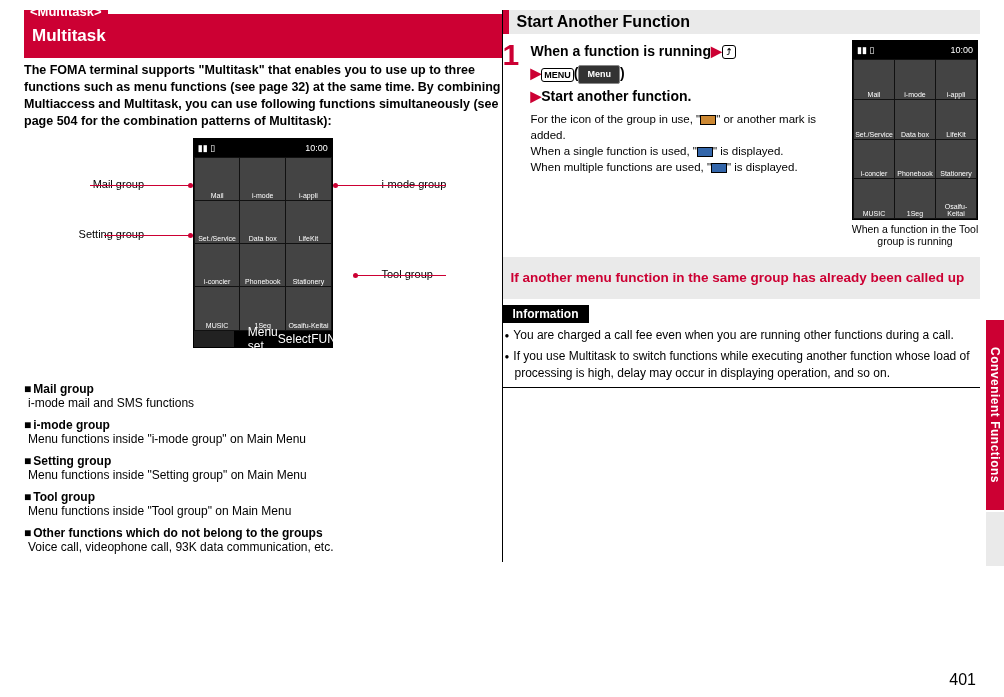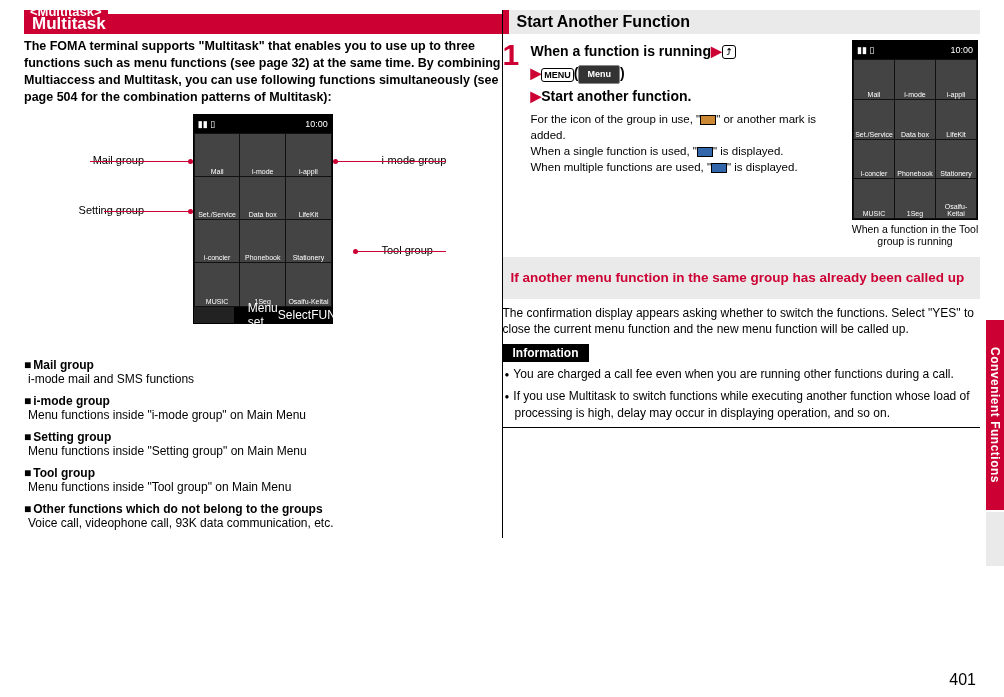--- a/index.html
+++ b/index.html
@@ -29,21 +29,21 @@
     color: #fff;
     font-weight: bold;
     padding: 2px 6px;
     display: inline-block;
     font-size: 13px;
   }
   .main-heading {
     background: #cc0033;
     color: #fff;
     font-weight: bold;
-    padding: 0 8px;
+    padding: 12px 8px;
     font-size: 17px;
     margin-bottom: 4px;
   }
   .tag-row { line-height: 0; }
   .body-bold {
     font-weight: bold;
     font-size: 12.5px;
     line-height: 1.35;
     margin-bottom: 8px;
   }
@@ -402,21 +402,20 @@
           <div class="step-sub">
             <span>For the icon of the group in use, "</span><span class="mini-icon"></span><span>" or another mark is added.</span><br>
             <span>When a single function is used, "</span><span class="mini-icon" style="background:#3366aa;"></span><span>" is displayed.</span><br>
             <span>When multiple functions are used, "</span><span class="mini-icon" style="background:#3366aa;"></span><span>" is displayed.</span>
           </div>
         </div>
       </div>
     </div>
 
     <div class="sub-heading">If another menu function in the same group has already been called up</div>
-    <p class="para">The confirmation display appears asking whether to switch the functions. Select "YES" to close the current menu function and the new menu function will be called up.</p>
 
     <div class="info-box">
       <span class="info-label">Information</span>
       <div class="info-list">
         <div class="info-item">You are charged a call fee even when you are running other functions during a call.</div>
         <div class="info-item">If you use Multitask to switch functions while executing another function whose load of processing is high, delay may occur in displaying operation, and so on.</div>
       </div>
     </div>
   </div>
 </div>

